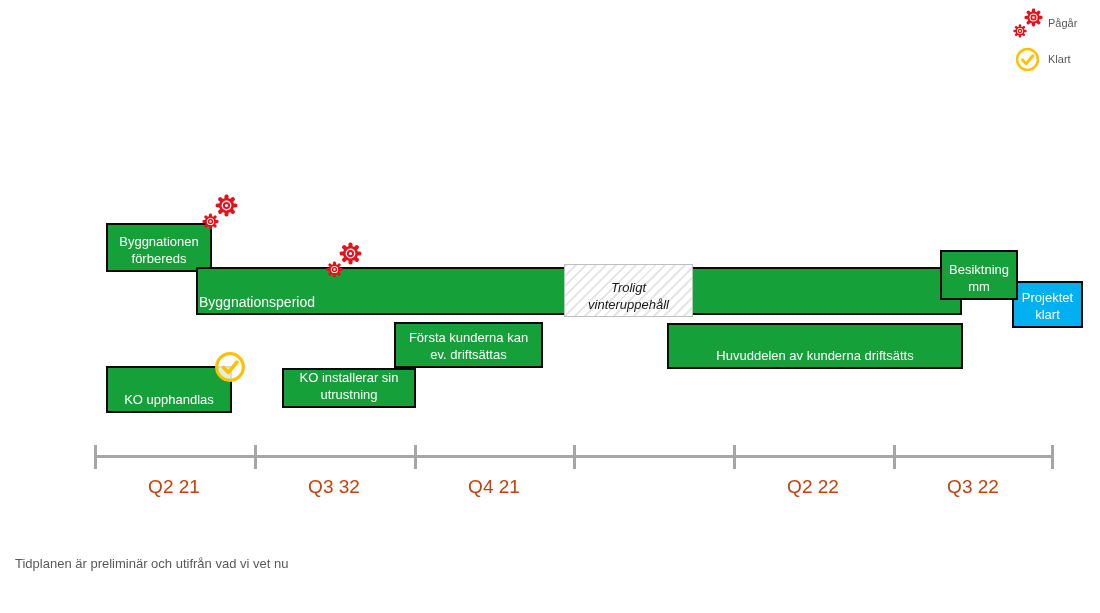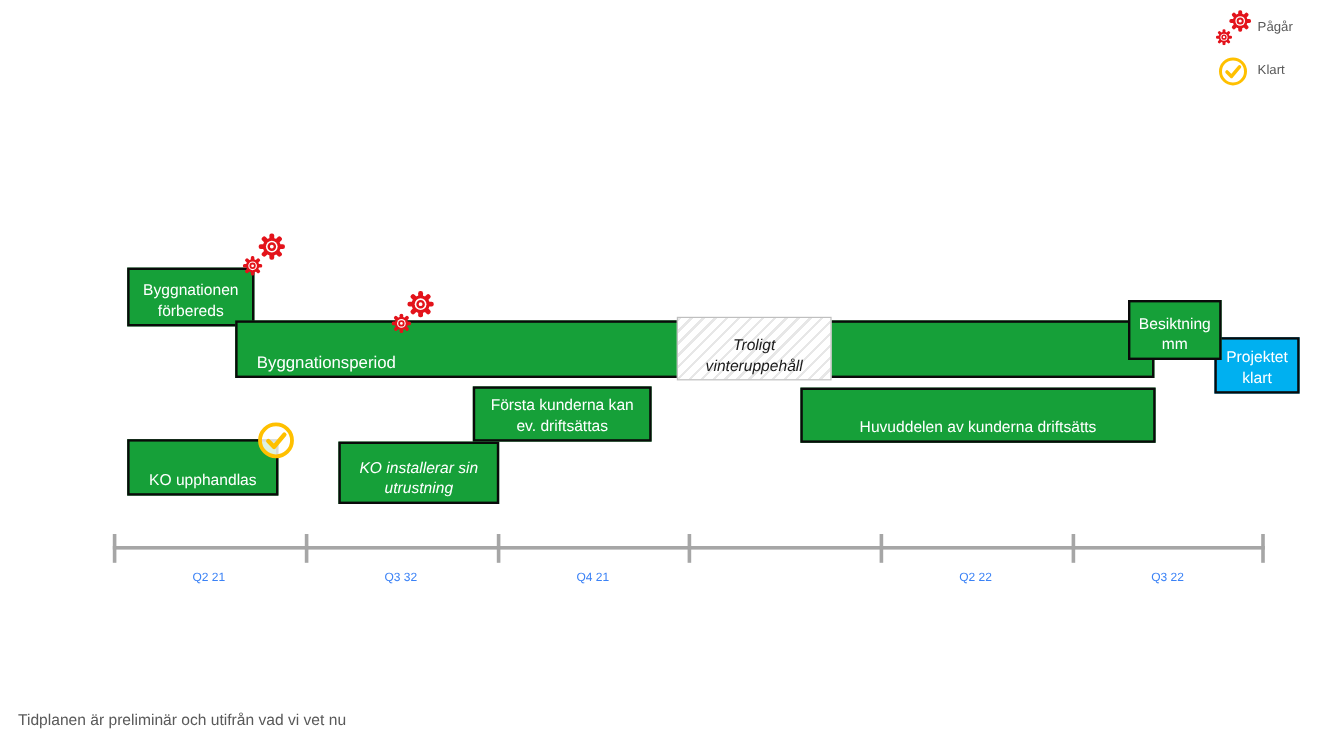--- a/index.html
+++ b/index.html
@@ -26,34 +26,34 @@
     color: #ffffff;
     font-size: 13px;
     line-height: 1.3;
     padding: 2px 4px;
   }
   .box .lbl { display: block; }
 
   #box-byggnationen   { left: 106px; top: 223px; width: 106px; height: 49px; }
   #box-period         { left: 196px; top: 267px; width: 766px; height: 48px;
                         justify-content: flex-start; text-align: left;
-                        padding-left: 16px; font-size: 14px; }
+                        padding-left: 1px; font-size: 14px; }
   #box-vinter         { left: 543px; top: 264px; width: 129px; height: 53px;
                         background-color: #ffffff;
                         background-image: repeating-linear-gradient(135deg,
                           #e7e7e7 0px, #e7e7e7 2px, #ffffff 2px, #ffffff 7px);
                         border: 1px solid #bfbfbf;
                         color: #1a1a1a; font-style: italic; margin-left: 21px; }
   #box-besiktning     { left: 940px; top: 250px; width: 78px;  height: 50px; }
   #box-projektet      { left: 1012px; top: 281px; width: 71px; height: 47px;
                         background: #00B0F0; }
   #box-forsta         { left: 394px; top: 322px; width: 149px; height: 46px; }
   #box-huvuddelen     { left: 667px; top: 323px; width: 296px; height: 46px; }
   #box-ko-upphandlas  { left: 106px; top: 366px; width: 126px; height: 47px; }
-  #box-ko-installerar { left: 282px; top: 368px; width: 134px; height: 52px; font-style: italic; }
+  #box-ko-installerar { left: 282px; top: 368px; width: 134px; height: 40px; }
 
   
   .gears { position: absolute; }
   .gears svg { position: absolute; }
   .gear-big   { right: 0; top: 0; }
   .gear-small { left: 0; bottom: 0; }
 
   #gears-forbereds { left: 202px; top: 194px; width: 36px; height: 36px; }
   #gears-forbereds .gear-big   { width: 23px; height: 23px; }
   #gears-forbereds .gear-small { width: 17px; height: 17px; }
@@ -79,26 +79,26 @@
   .axis-line {
     position: absolute; left: 94px; top: 455px;
     width: 960px; height: 3px; background: #A6A6A6;
   }
   .tick {
     position: absolute; top: 445px;
     width: 3px; height: 24px; background: #A6A6A6;
   }
   .qlabel {
     position: absolute; top: 476px; width: 160px;
-    text-align: center; color: #3b82f6; font-size: 10px;
+    text-align: center; color: #c2410c; font-size: 19px;
   }
 
   
   .footnote {
-    position: absolute; left: 15px; top: 592px;
+    position: absolute; left: 15px; top: 556px;
     color: #595959; font-size: 13px;
   }
 </style>
 </head>
 <body>
 
 <svg width="0" height="0" style="position:absolute" aria-hidden="true">
   <symbol id="gear" viewBox="0 0 40 40">
     <g fill="#E3131B">
       <rect x="16.5" y="1" width="7" height="38" rx="3"></rect>

